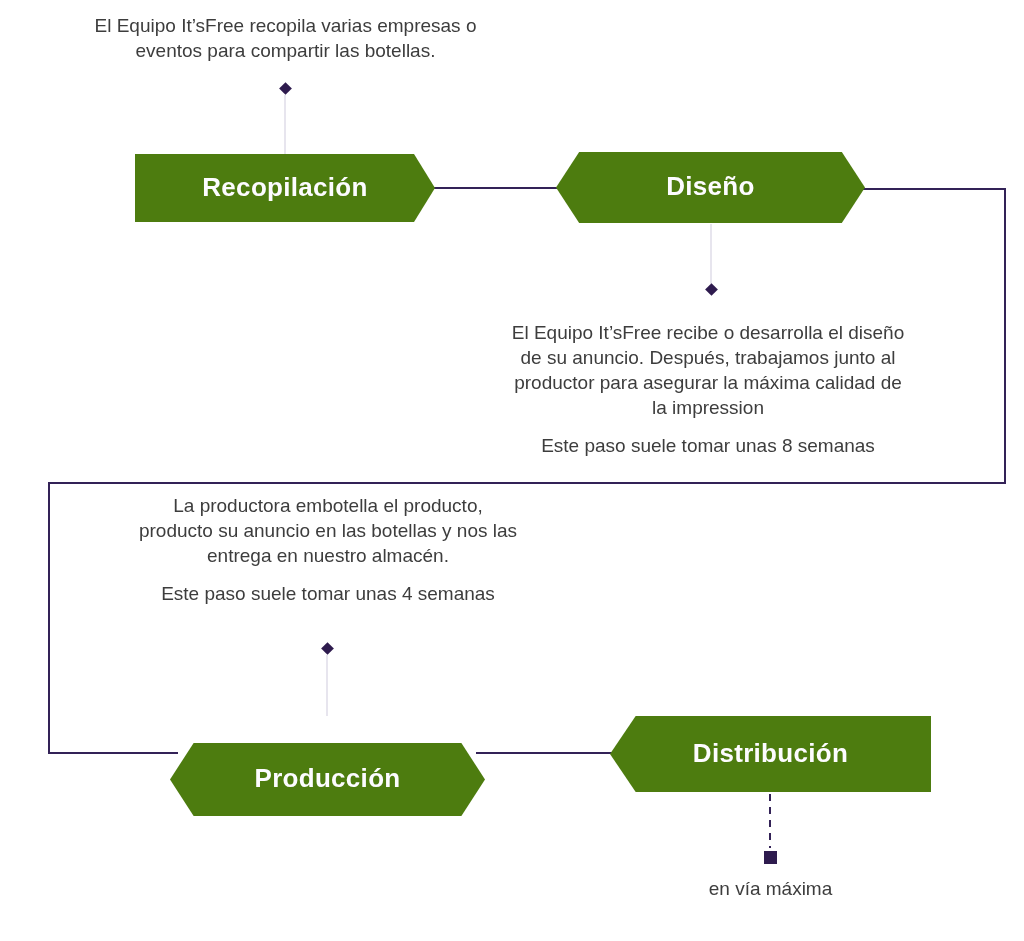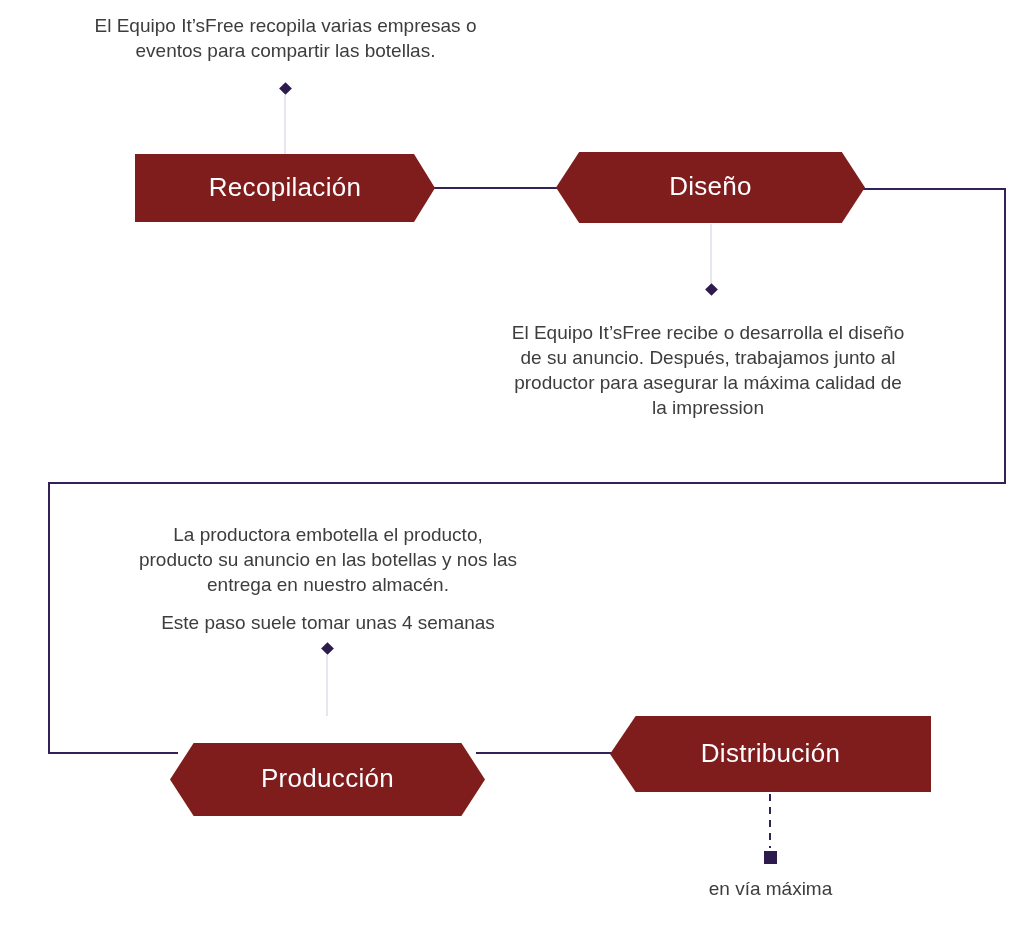--- a/index.html
+++ b/index.html
@@ -43,27 +43,27 @@
   }
   .dashed-v {
     position: absolute;
     width: 2px;
     background: repeating-linear-gradient(to bottom, #332257 0 7px, transparent 7px 13px);
     z-index: 1;
   }
   
   .shape {
     position: absolute;
-    background: #7f1d1d;
+    background: #4d7c0f;
     color: #fdfcff;
     display: flex;
     align-items: center;
     justify-content: center;
     font-size: 26px;
-    font-weight: 400;
+    font-weight: 700;
     letter-spacing: 0.3px;
     z-index: 2;
     filter: drop-shadow(0 0 1px #cfc6dd);
     text-align: center;
   }
   .shape.pentagon  { clip-path: polygon(0% 0%, 93% 0%, 100% 50%, 93% 100%, 0% 100%); }
   .shape.hexagon   { clip-path: polygon(7.5% 0%, 92.5% 0%, 100% 50%, 92.5% 100%, 7.5% 100%, 0% 50%); }
   .shape.arrowleft { clip-path: polygon(8% 0%, 100% 0%, 100% 100%, 8% 100%, 0% 50%); }
   .shape .lbl { transform: translateY(-1px); }
   
@@ -111,23 +111,24 @@
     <span class="lbl">Distribución</span>
   </div>
 
   <div class="leader" style="left:692px; top:224px; height:60px;"></div>
   <div class="diamond" style="left:689px; top:285px;"></div>
   <div class="note" style="left:455px; top:320px; width:470px;">
     <div class="nline">El Equipo It’sFree recibe o desarrolla el diseño</div>
     <div class="nline">de su anuncio. Después, trabajamos junto al</div>
     <div class="nline">productor para asegurar la máxima calidad de</div>
     <div class="nline">la impression</div>
+    <div class="duration">Este paso suele tomar unas 8 semanas</div>
   </div>
 
-  <div class="note" style="left:80px; top:522px; width:460px;">
+  <div class="note" style="left:80px; top:493px; width:460px;">
     <div class="nline">La productora embotella el producto,</div>
     <div class="nline">producto su anuncio en las botellas y nos las</div>
     <div class="nline">entrega en nuestro almacén.</div>
     <div class="duration">Este paso suele tomar unas 4 semanas</div>
   </div>
   <div class="diamond" style="left:305px; top:644px;"></div>
   <div class="leader" style="left:308px; top:655px; height:61px;"></div>
 
   <div class="dashed-v" style="left:751px; top:794px; height:54px;"></div>
   <div class="sq" style="left:746px; top:851px;"></div>

